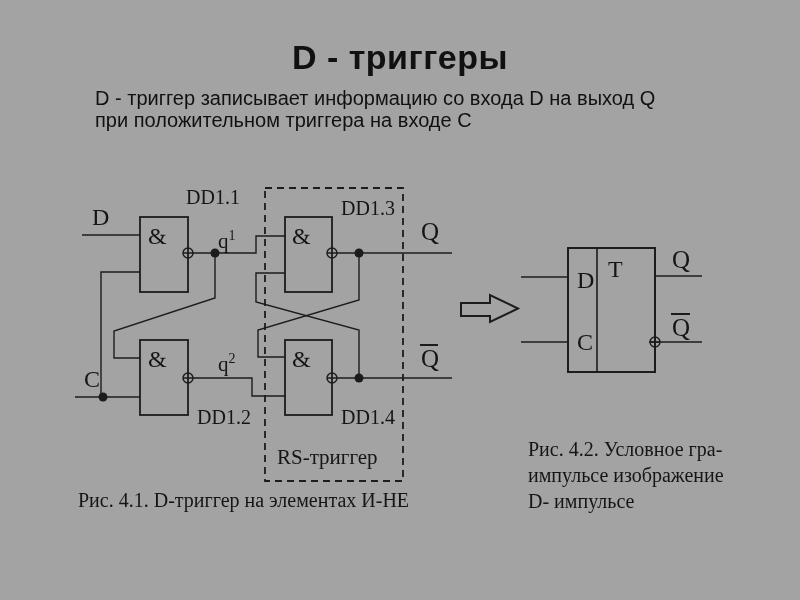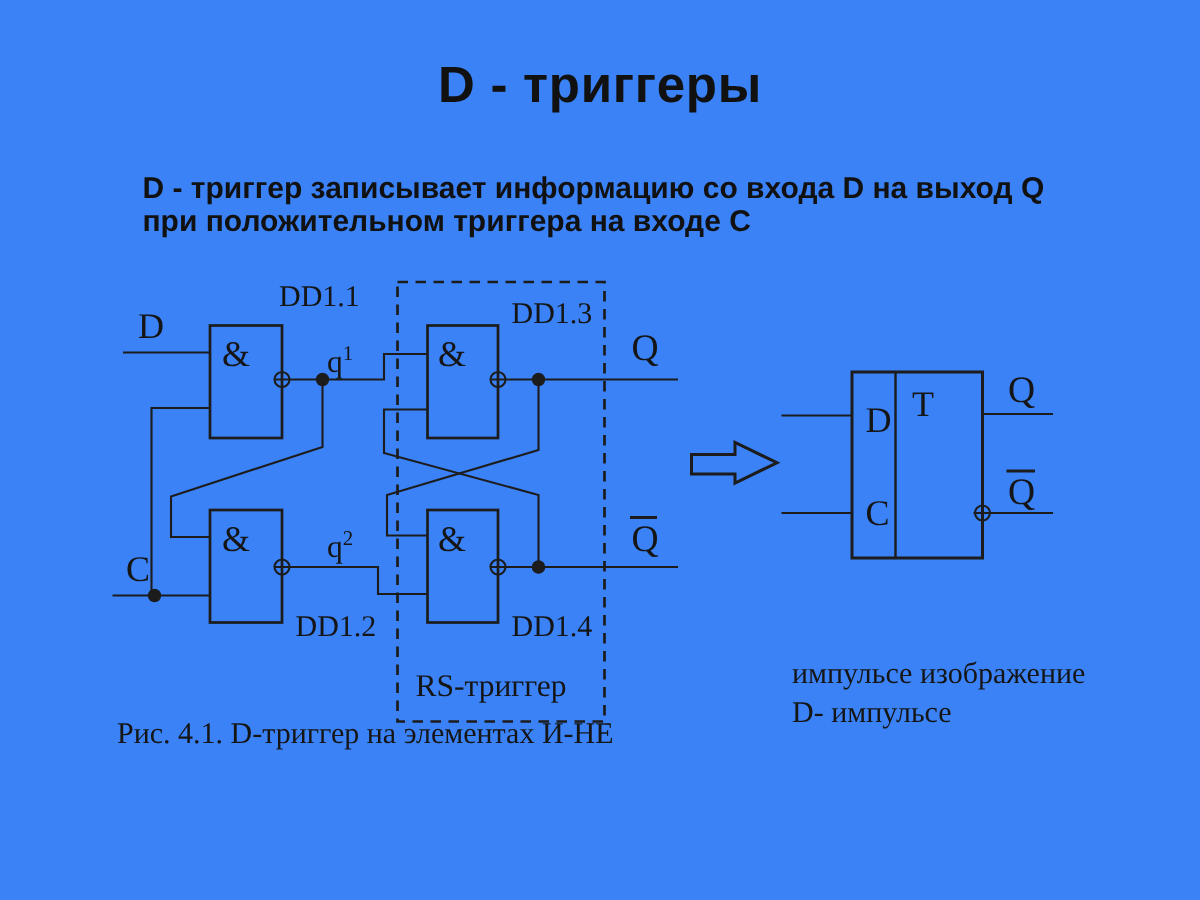--- a/index.html
+++ b/index.html
@@ -1,41 +1,41 @@
 <!DOCTYPE html>
 <html><head>
 <meta charset="utf-8">
 <style>
   html,body{margin:0;padding:0;}
   .slide{
     position:relative;
     width:800px;height:600px;
-    background:#3b82f6;
+    background:#a3a3a3;
     overflow:hidden;
     font-family:"Liberation Sans",sans-serif;
   }
   .title{
     position:absolute;left:0;top:38px;width:800px;
     text-align:center;
     font-size:34px;font-weight:bold;color:#111;
     letter-spacing:0.5px;
   }
   .subtitle{
-    position:absolute;left:95px;top:115px;width:640px;
-    font-size:20px;font-weight:bold;color:#111;
+    position:absolute;left:95px;top:87px;width:640px;
+    font-size:20px;font-weight:normal;color:#111;
     line-height:22px;
   }
   .caption{
     position:absolute;
     font-family:"Liberation Serif",serif;
     font-size:20px;color:#151515;
     line-height:26px;
     white-space:nowrap;
   }
-  .cap1{left:78px;top:476px;text-align:center;}
+  .cap1{left:78px;top:487px;text-align:center;}
   .cap2{left:528px;top:436px;white-space:normal;width:240px;}
   svg{position:absolute;left:0;top:0;}
   .ink{stroke:#1c1c1c;fill:none;}
   .w{stroke-width:1.4;}
   .box{stroke-width:1.8;}
   .serif-t{font-family:"Liberation Serif",serif;fill:#151515;}
 </style>
 </head>
 <body>
 
@@ -120,17 +120,18 @@
       <text x="608" y="277" font-size="24" class="serif-t">T</text>
       <text x="672" y="268" font-size="25" class="serif-t">Q</text>
       <text x="672" y="336" font-size="25" class="serif-t">Q</text>
       <line x1="671" y1="314" x2="690" y2="314" class="ink" stroke-width="2"></line>
     </g>
   </svg>
 
   <div class="caption cap1">Рис. 4.1. D-триггер на элементах И-НЕ</div>
 
   <div class="caption cap2">
+    <div>Рис. 4.2. Условное гра-</div>
     <div>импульсе изображение</div>
     <div>D- импульсе</div>
   </div>
 
 </div>
 
 </body></html>

